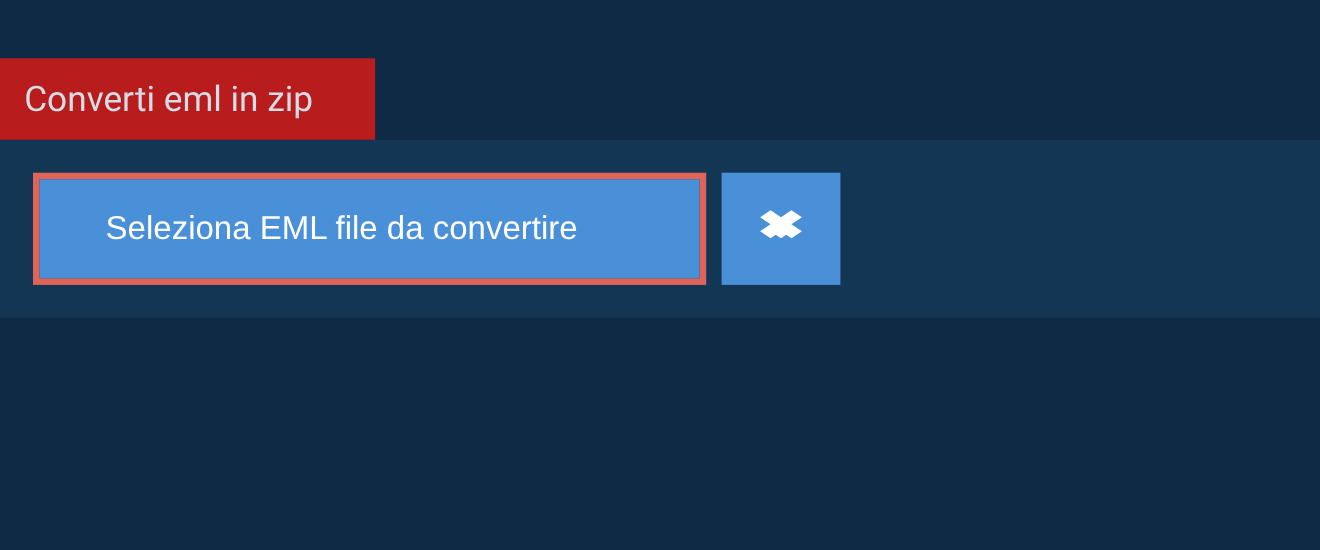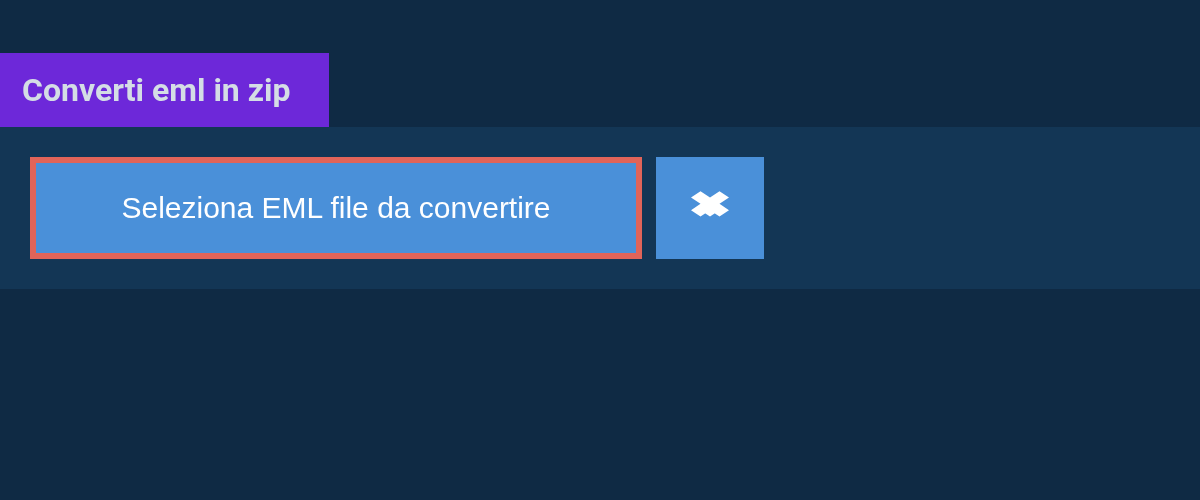--- a/index.html
+++ b/index.html
@@ -12,50 +12,50 @@
       height: 500px;
       background-color: #0f2a44;
       font-family: -apple-system, BlinkMacSystemFont, "Segoe UI", Roboto, Helvetica, Arial, sans-serif;
       overflow: hidden;
     }
     .tab-container {
       display: flex;
       margin-top: 53px;
     }
     .tab {
-      background-color: #6d28d9;
+      background-color: #b91c1c;
       color: #d4dde5;
       font-size: 32px;
-      font-weight: 700;
-      padding: 18px 38px 18px 22px;
+      font-weight: 400;
+      padding: 18px 56px 18px 22px;
       display: inline-block;
     }
     .content-panel {
       background-color: #133655;
       padding: 30px 30px 30px 30px;
       width: 100%;
     }
     .button-row {
       display: flex;
       gap: 14px;
     }
     .select-button-wrapper {
       border: 6px solid #e16459;
       display: inline-block;
     }
     .select-button {
       background-color: #4a90d9;
       color: #ffffff;
       font-size: 30px;
       font-weight: 300;
-      padding: 28px 42px;
+      padding: 28px 60px;
       border: none;
       cursor: pointer;
       display: block;
-      text-align: center;
+      text-align: left;
       min-width: 600px;
     }
     .dropbox-button {
       background-color: #4a90d9;
       border: none;
       cursor: pointer;
       width: 108px;
       display: flex;
       align-items: center;
       justify-content: center;

